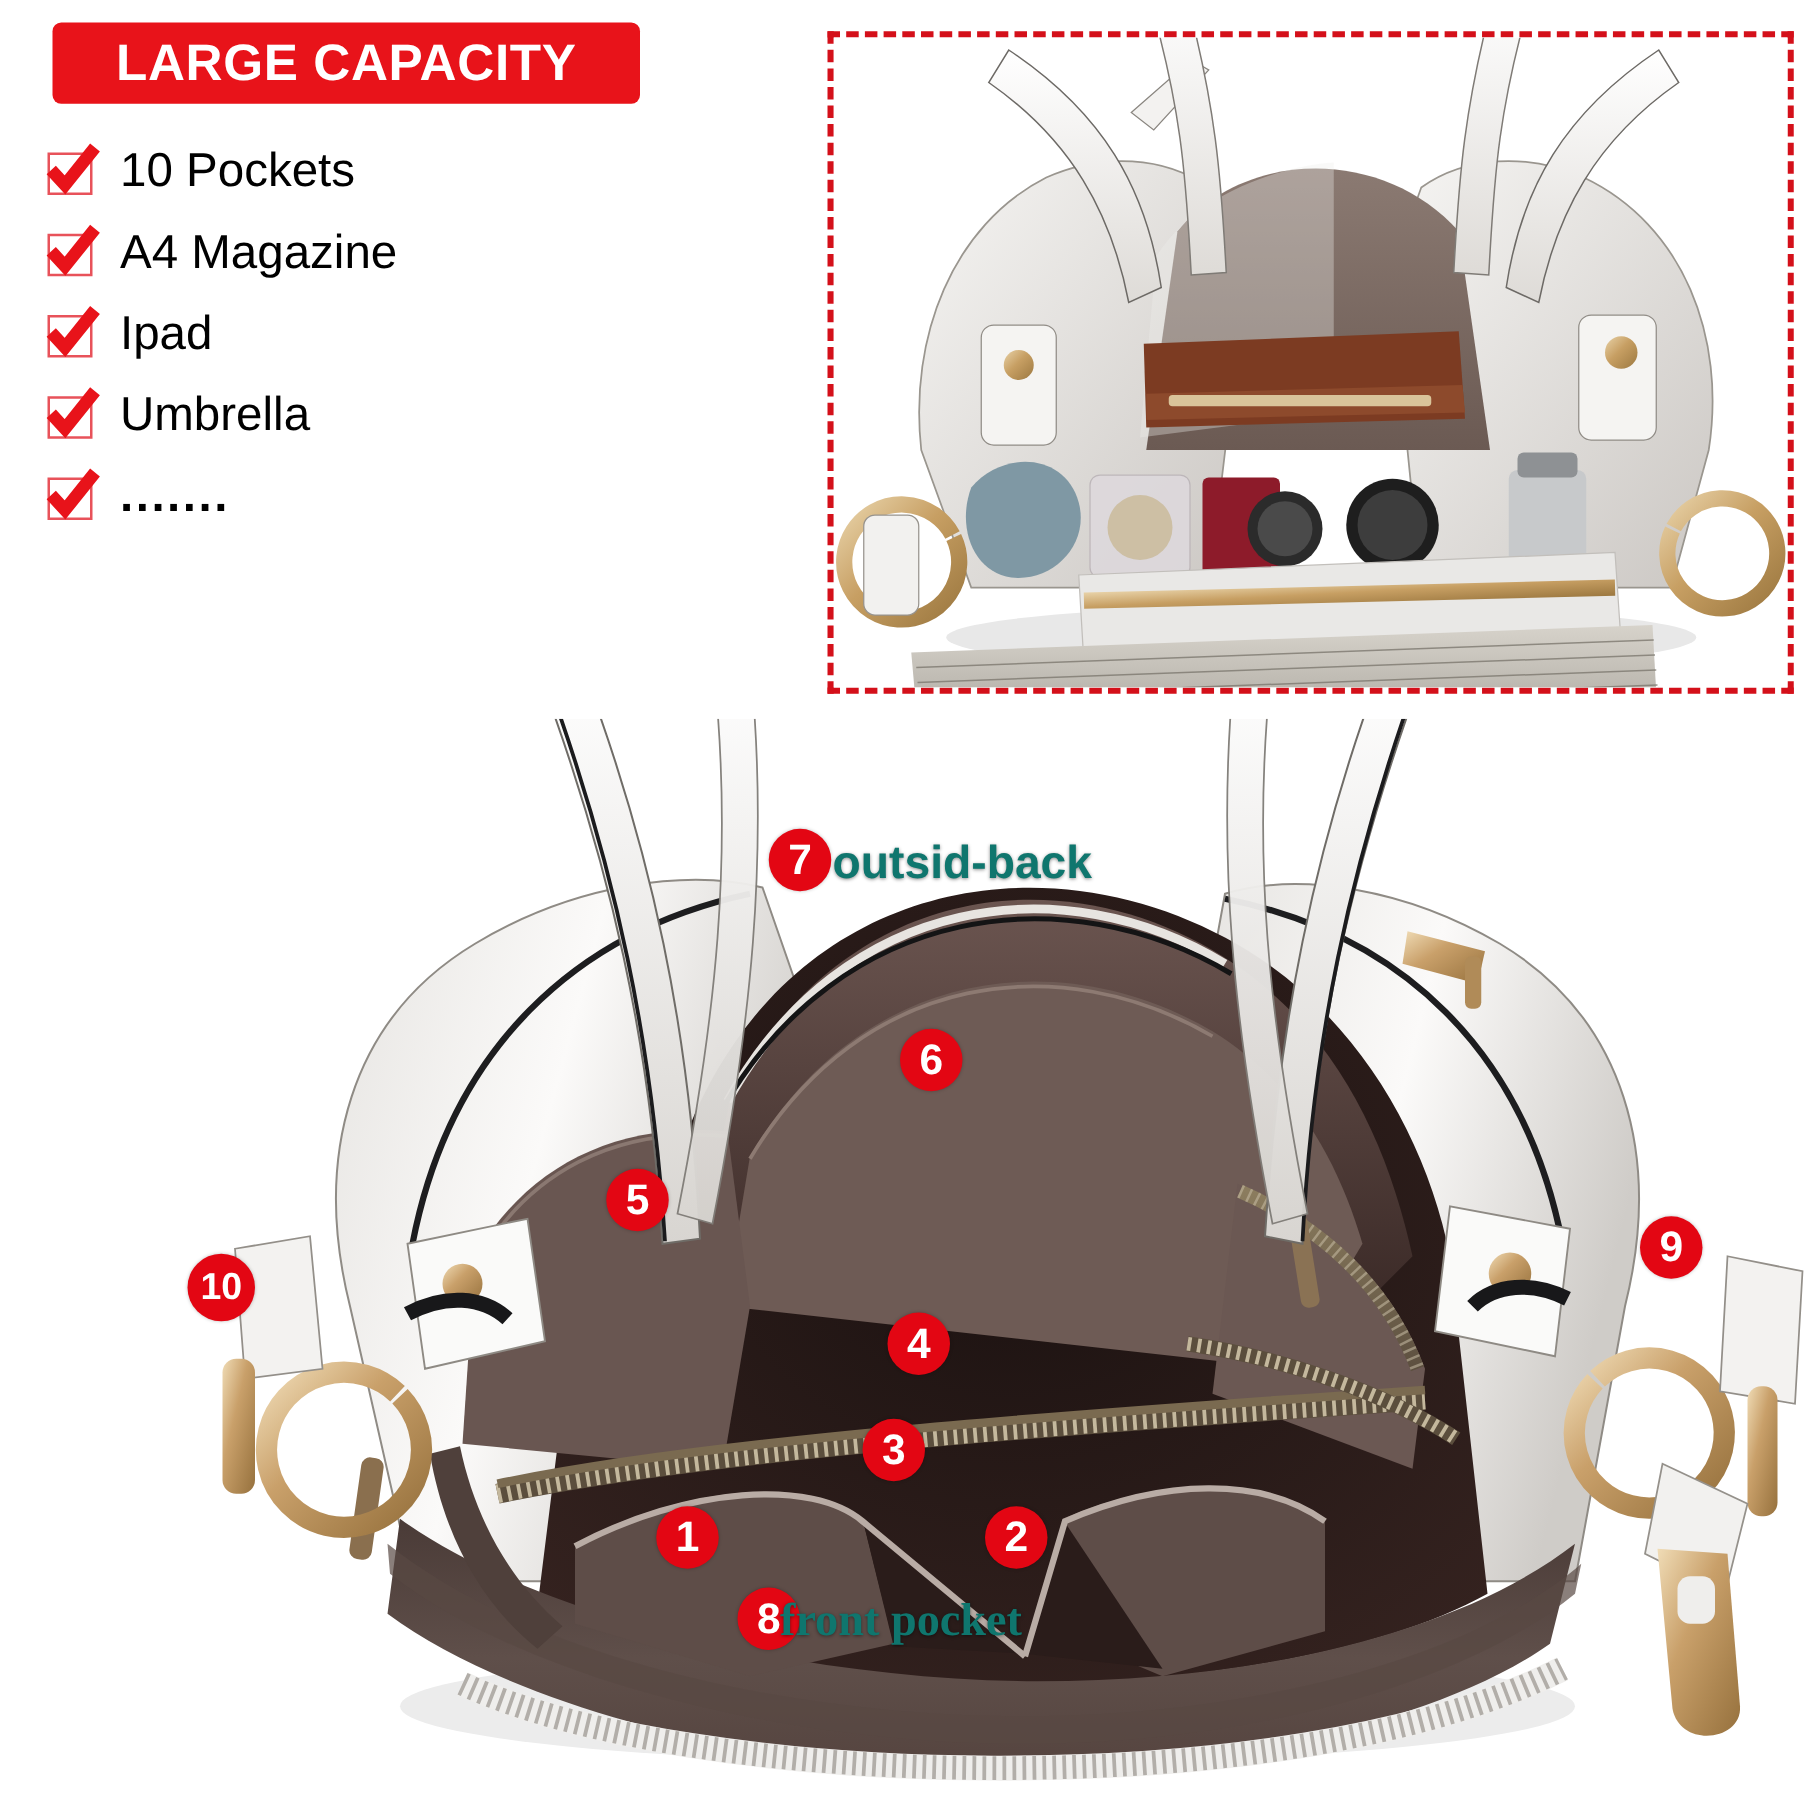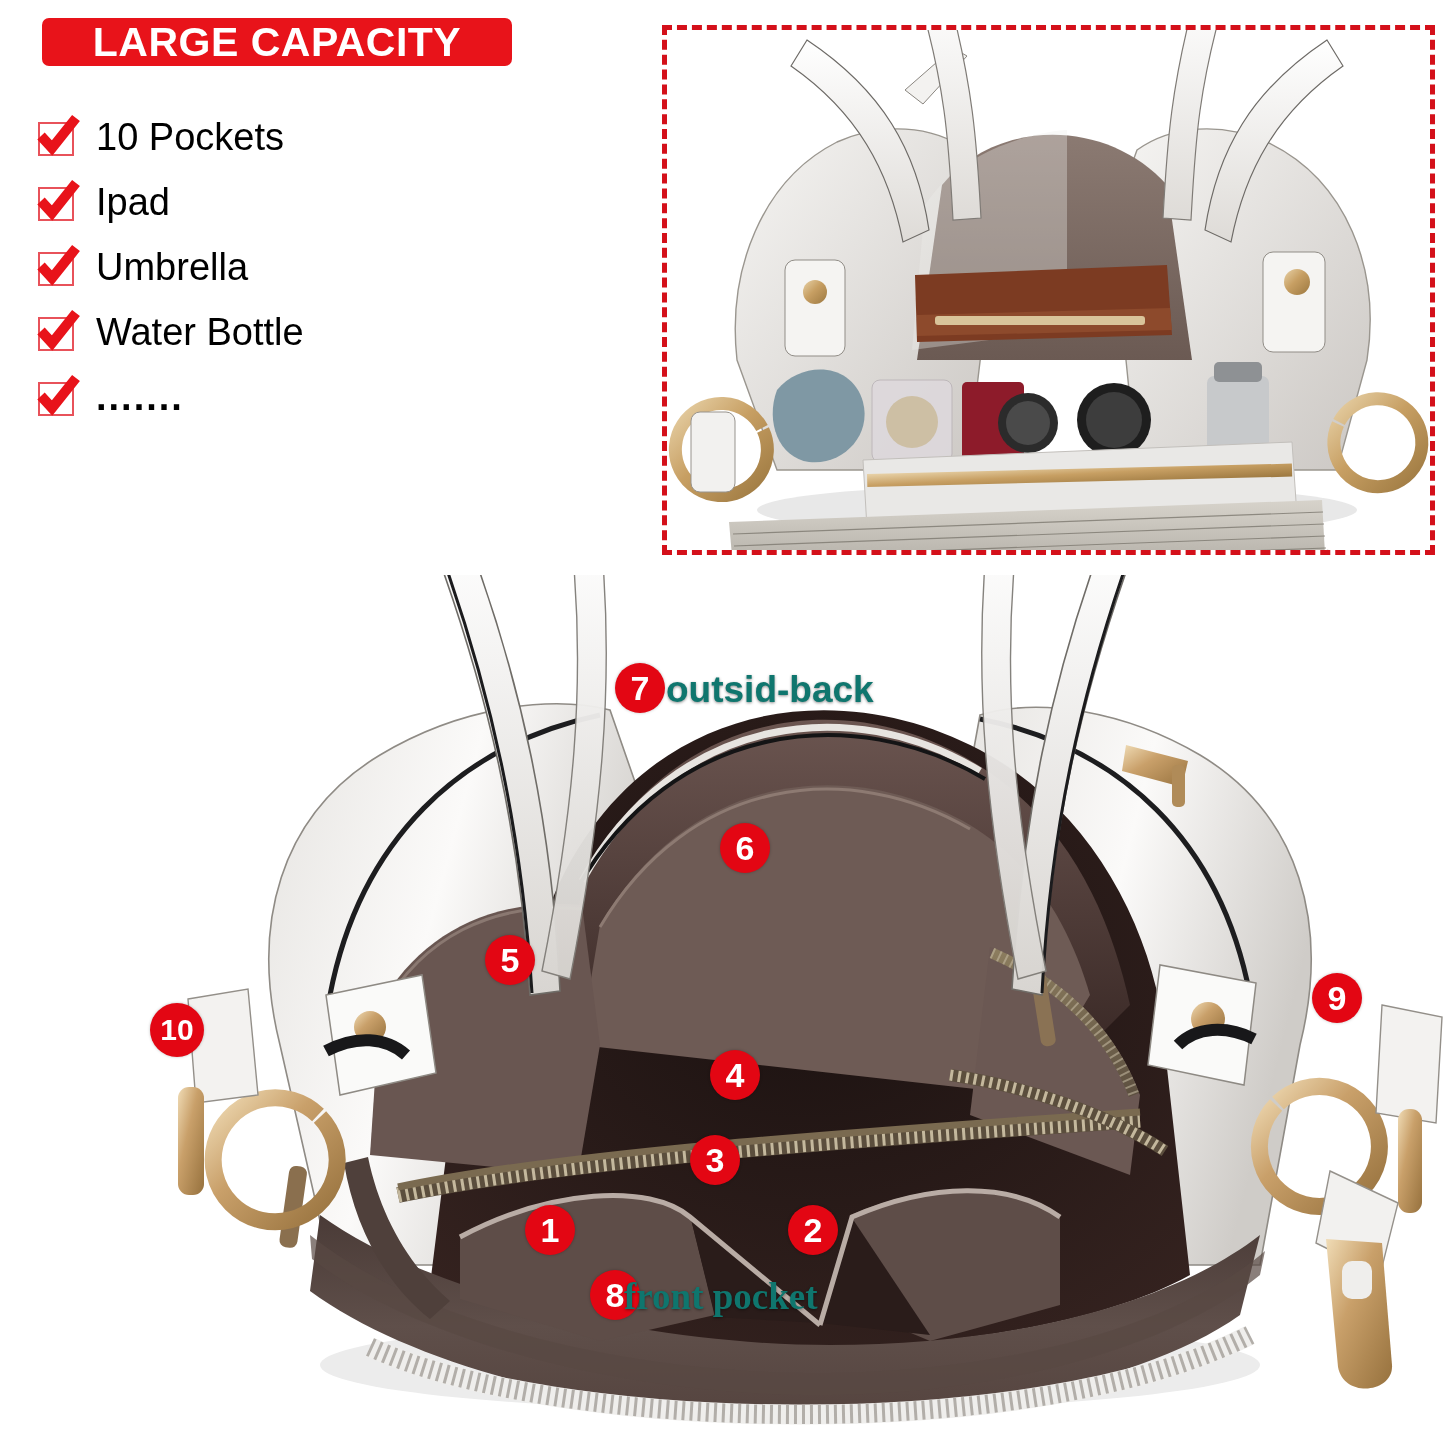--- a/index.html
+++ b/index.html
@@ -1,21 +1,21 @@
 <!DOCTYPE html>
 <html><head>
 <meta charset="utf-8">
 <style>
   html,body{margin:0;padding:0;background:#ffffff;}
   body{width:1445px;height:1445px;font-family:"Liberation Sans",sans-serif;overflow:hidden;position:relative;}
 
   
   #feature-panel{position:absolute;left:0;top:0;width:600px;height:580px;}
   #capacity-banner{
-    position:absolute;left:42px;top:18px;width:470px;height:48px;
+    position:absolute;left:42px;top:18px;width:470px;height:65px;
     background:#E8131A;border-radius:7px;
     display:flex;align-items:center;justify-content:center;
   }
   #capacity-banner-text{
     color:#ffffff;font-size:41px;font-weight:bold;letter-spacing:0.5px;
     line-height:1;white-space:nowrap;
   }
   #feature-list{position:absolute;left:36px;top:104px;width:520px;}
   .feature-row{display:flex;align-items:center;height:65px;}
   .checkbox{position:relative;width:44px;height:42px;flex:0 0 44px;margin-right:16px;}
@@ -65,51 +65,51 @@
     <div class="feature-row">
       <span class="checkbox">
         <span class="box"></span>
         <svg viewBox="0 0 44 42">
             <path d="M5 20 L16 32 L40 2" fill="none" stroke="#E8131A" stroke-width="10" stroke-linecap="butt" stroke-linejoin="miter"></path>
           </svg>
       </span>
       <span class="feature-label">10 Pockets</span>
     </div>
 
-
     <div class="feature-row">
       <span class="checkbox">
         <span class="box"></span>
         <svg viewBox="0 0 44 42">
             <path d="M5 20 L16 32 L40 2" fill="none" stroke="#E8131A" stroke-width="10"></path>
           </svg>
       </span>
+      <span class="feature-label">A4 Magazine</span>
+    </div>
+
+    <div class="feature-row">
+      <span class="checkbox">
+        <span class="box"></span>
+        <svg viewBox="0 0 44 42">
+            <path d="M5 20 L16 32 L40 2" fill="none" stroke="#E8131A" stroke-width="10"></path>
+          </svg>
+      </span>
       <span class="feature-label">Ipad</span>
     </div>
 
 
     <div class="feature-row">
       <span class="checkbox">
         <span class="box"></span>
         <svg viewBox="0 0 44 42">
             <path d="M5 20 L16 32 L40 2" fill="none" stroke="#E8131A" stroke-width="10"></path>
           </svg>
       </span>
       <span class="feature-label">Umbrella</span>
     </div>
 
-    <div class="feature-row">
-      <span class="checkbox">
-        <span class="box"></span>
-        <svg viewBox="0 0 44 42">
-            <path d="M5 20 L16 32 L40 2" fill="none" stroke="#E8131A" stroke-width="10"></path>
-          </svg>
-      </span>
-      <span class="feature-label">Water Bottle</span>
-    </div>
 
     <div class="feature-row">
       <span class="checkbox">
         <span class="box"></span>
         <svg viewBox="0 0 44 42">
             <path d="M5 20 L16 32 L40 2" fill="none" stroke="#E8131A" stroke-width="10"></path>
           </svg>
       </span>
       <span class="feature-label dots">.......</span>
     </div>

